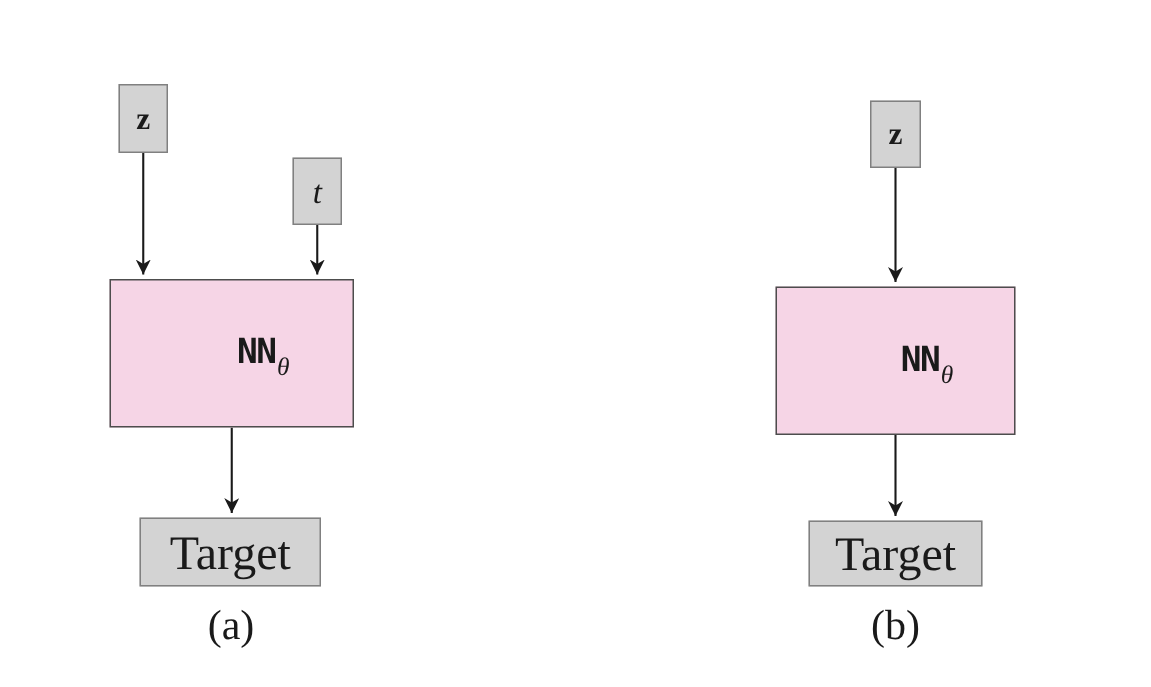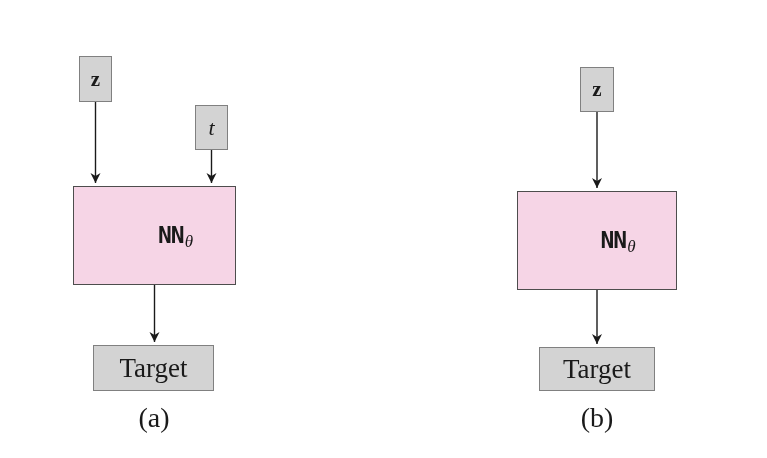--- a/index.html
+++ b/index.html
@@ -37,31 +37,31 @@
   .cap-a{left:94px;top:403px;}
 
   
   .z-b{left:580px;top:67px;width:34px;height:45px;}
   .nn-b{left:517px;top:191px;width:160px;height:99px;}
   .target-b{left:539px;top:347px;width:116px;height:44px;}
   .cap-b{left:537px;top:403px;}
 
   .math-bold{font-weight:bold;font-size:21px;line-height:1;}
   .math-italic{font-style:italic;font-size:22px;line-height:1;}
-  .nn-label{display:inline-flex;align-items:center;line-height:1;margin-left:42px;}
+  .nn-label{display:inline-flex;align-items:flex-end;line-height:1;margin-left:42px;}
   .nn-main{
     font-family:"DejaVu Sans Mono",monospace;
     font-weight:bold;font-size:23px;letter-spacing:-1px;
   }
   .nn-sub{
     font-family:"Liberation Serif",serif;
     font-style:italic;font-size:17px;
     position:relative;top:6px;margin-left:1px;
   }
-  .serif-label{font-size:27px;line-height:1;}
+  .serif-label{font-size:32px;line-height:1;}
   .caption{
     position:absolute;width:120px;text-align:center;
     font-size:28px;line-height:1.1;
   }
 </style>
 </head>
 <body>
 
 <div id="canvas">
 

